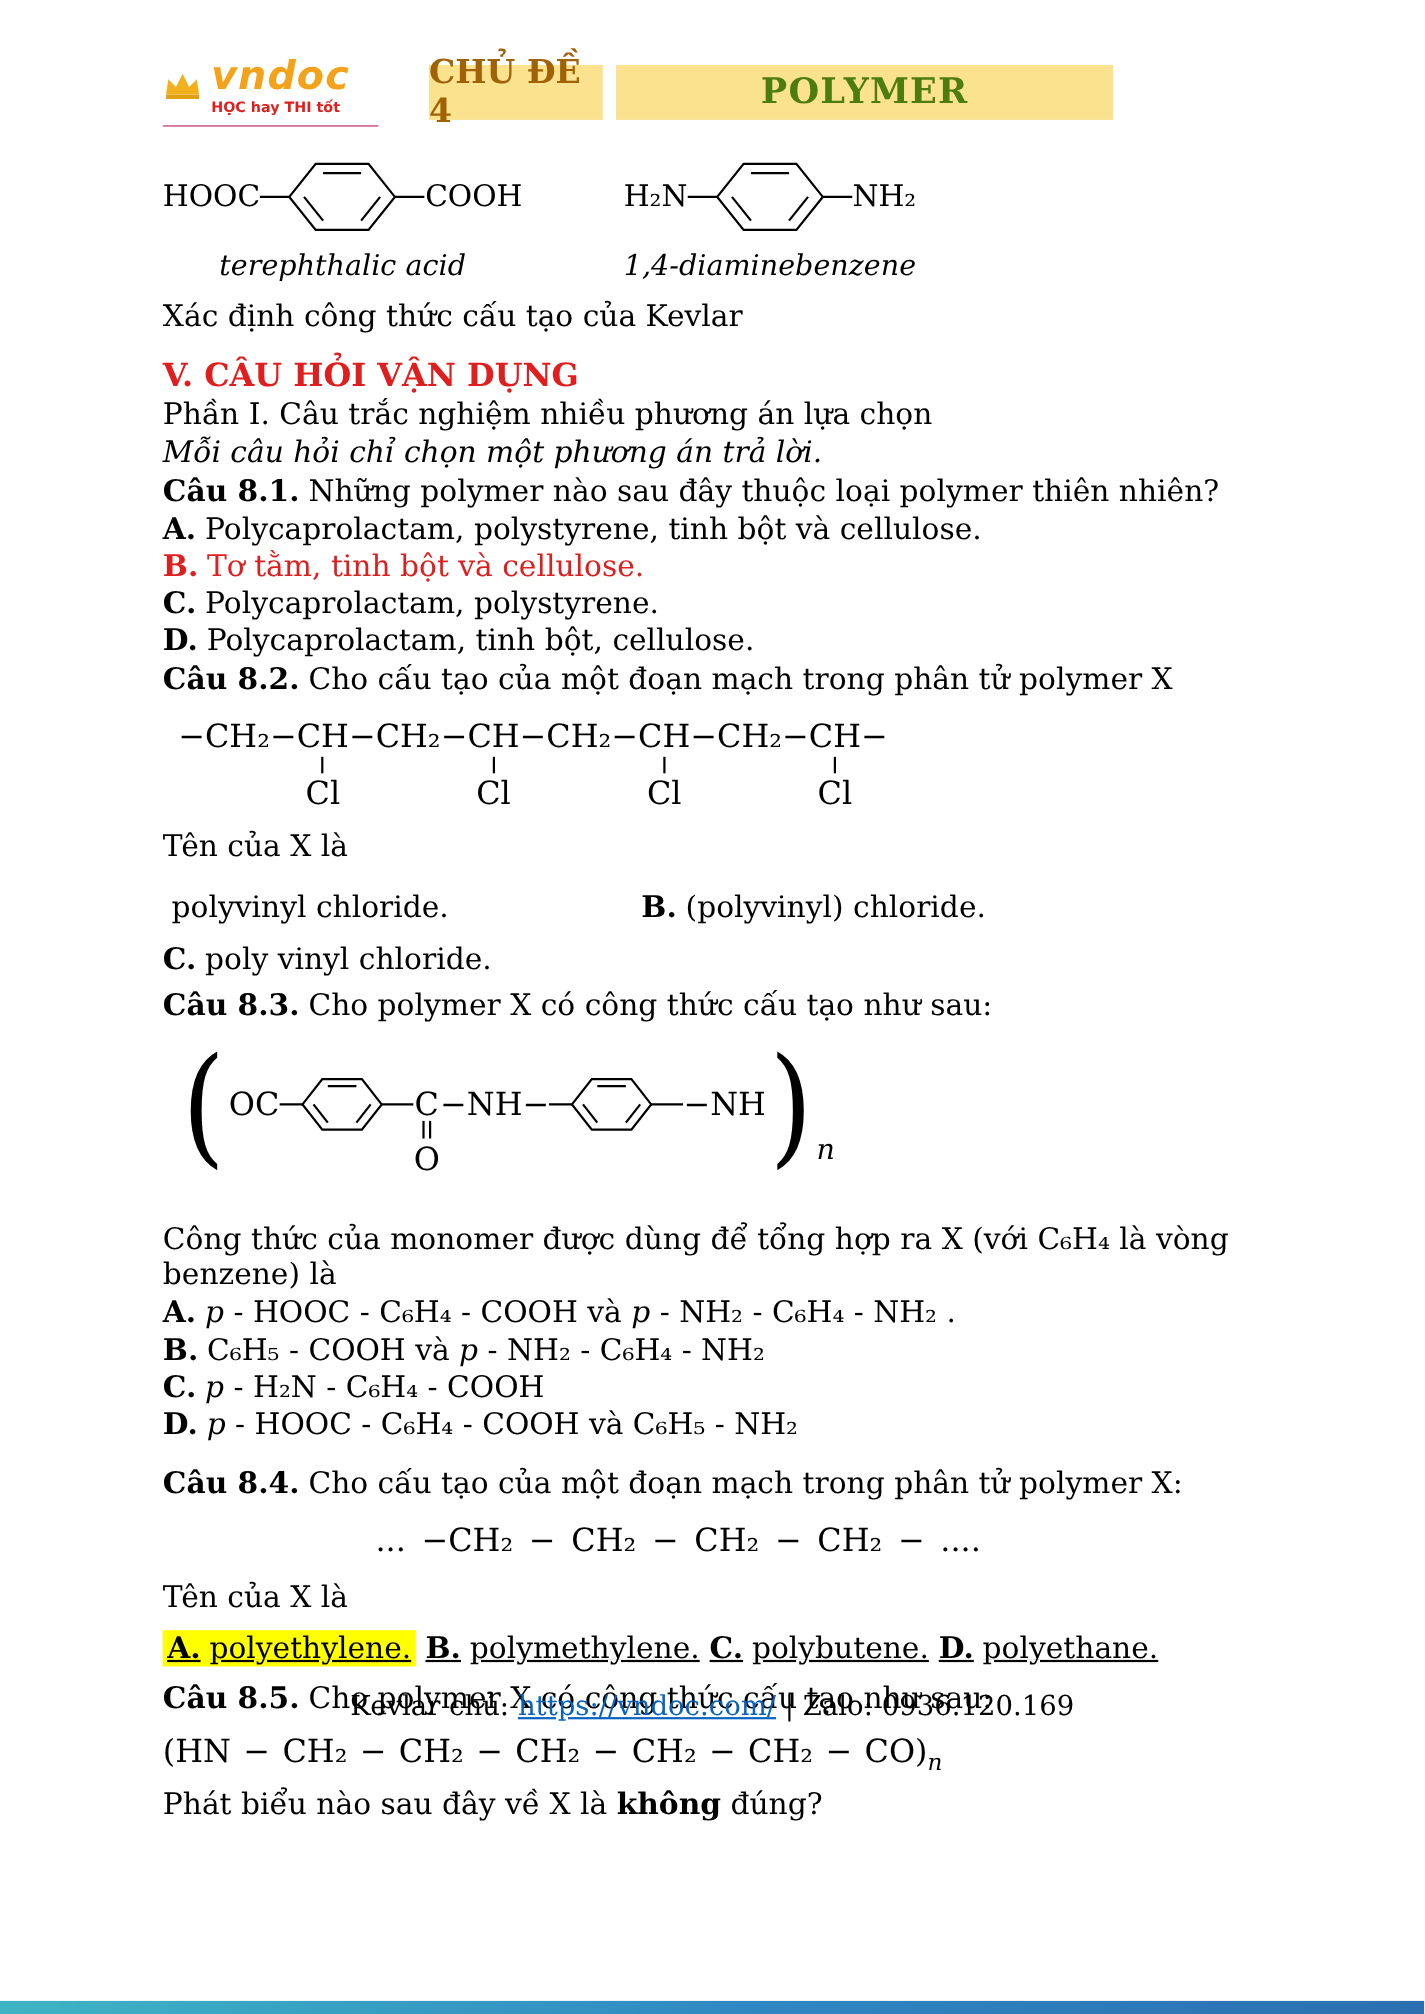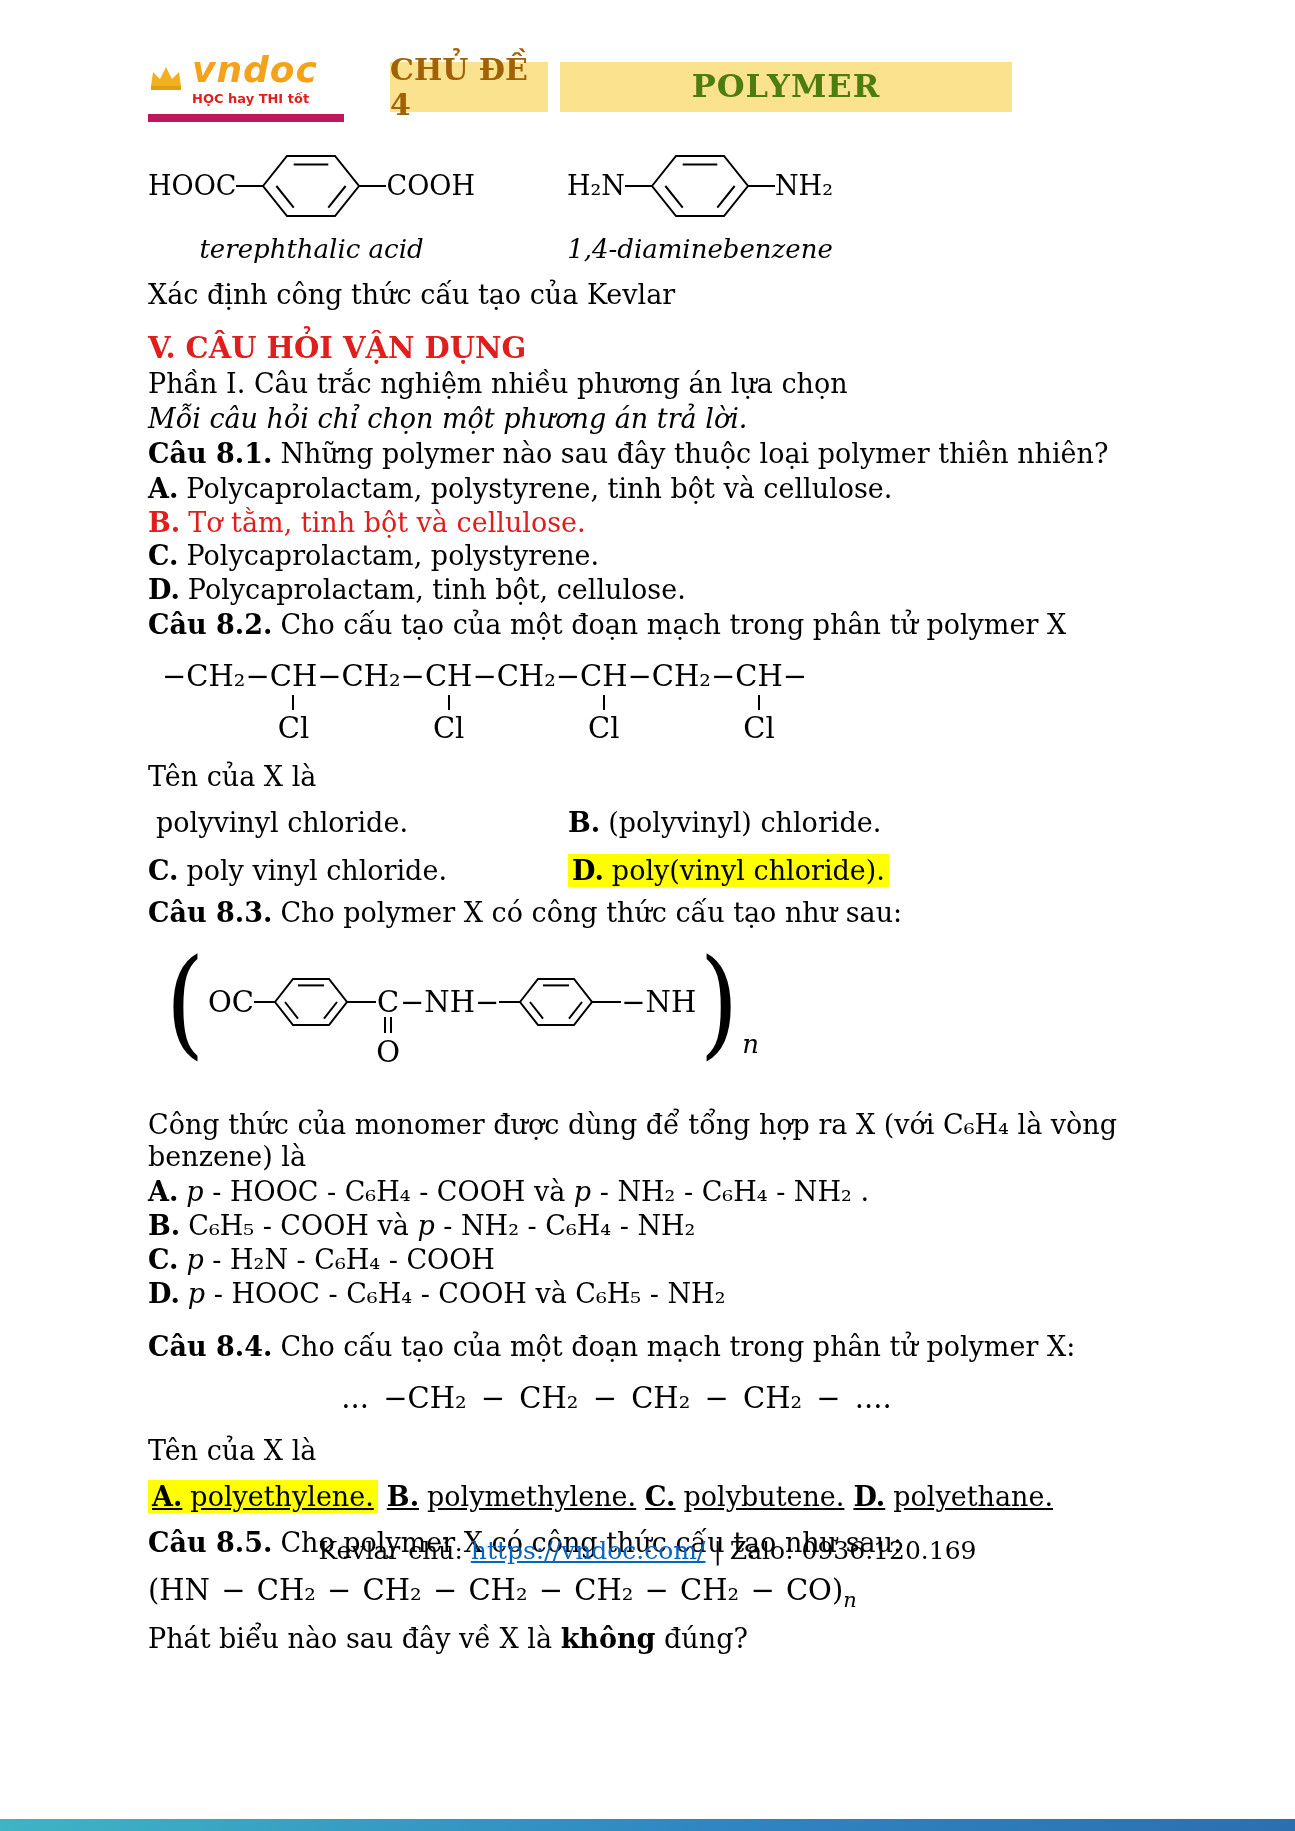--- a/index.html
+++ b/index.html
@@ -4,21 +4,21 @@
 <style>
   * { margin:0; padding:0; box-sizing:border-box; }
   html,body { background:#ffffff; }
   body { font-family:"DejaVu Serif","Liberation Serif",serif; color:#000; }
   .page { position:relative; width:1295px; height:1831px; background:#fff; overflow:hidden; }
   .content { padding:52px 170px 0 148px; font-size:27px; line-height:1.18; }
 
   
   .header { display:flex; align-items:center; }
   .logo { display:flex; align-items:center; gap:8px; width:196px;
-          border-bottom:8px solid #be185d; padding-bottom:8px; }
+          border-bottom:1px solid #be185d; padding-bottom:8px; }
   .logo-txt { display:flex; flex-direction:column; }
   .brand { font-family:"DejaVu Sans","Liberation Sans",sans-serif; font-weight:bold; font-style:italic;
            font-size:36px; color:#f5a21b; line-height:1; letter-spacing:1px; }
   .tagline { font-family:"DejaVu Sans","Liberation Sans",sans-serif; font-weight:bold;
              font-size:13px; color:#e01e1e; margin-top:3px; }
   .badge { margin-left:46px; width:158px; height:50px; background:#fae28f;
            display:flex; align-items:center; justify-content:center;
            color:#a16207; font-weight:bold; font-size:30px; }
   .title-box { margin-left:12px; width:452px; height:50px; background:#fae28f;
                display:flex; align-items:center; justify-content:center;
@@ -42,21 +42,21 @@
   .opt { margin:2px 0; }
   .red { color:#e01e1e; }
   .hl { background:#ffff00; padding:1px 4px; }
 
   
   .chain { display:flex; align-items:flex-start; font-size:29px; margin:18px 0 6px 14px; }
   .ch-unit { display:flex; flex-direction:column; align-items:center; }
   .vbond { width:2px; height:15px; background:#000; margin:2px 0 1px; }
 
   
-  .grid2 { display:grid; grid-template-columns:420px 1fr; row-gap:16px; margin:14px 0 6px; }
+  .grid2 { display:grid; grid-template-columns:420px 1fr; row-gap:16px; margin:24px 0 6px;gap:15px; }
 
   
   .kevlar { display:flex; align-items:center; font-size:29px; margin:26px 0 18px 14px; padding-bottom:42px; }
   .bigparen { font-size:118px; line-height:0.8; font-weight:400; transform:scaleX(0.85); }
   .co-unit { position:relative; display:inline-block; width:24px; text-align:center; }
   .co-d { position:absolute; left:50%; top:32px; width:8px; height:16px;
           border-left:2px solid #000; border-right:2px solid #000; transform:translateX(-50%); }
   .co-o { position:absolute; left:50%; top:50px; transform:translateX(-50%); }
   .paren-sub { align-self:flex-end; font-size:26px; font-style:italic; transform:translateY(10px); }
 
@@ -169,21 +169,20 @@
         </span>
       <span>−</span>
     </div>
 
     <p class="line" style="margin-top:16px;">Tên của X là</p>
 
     <div class="grid2">
       <div><b class="lbl"></b><span>polyvinyl chloride.</span></div>
       <div><b class="lbl">B.</b><span>(polyvinyl) chloride.</span></div>
       <div><b class="lbl">C.</b><span>poly vinyl chloride.</span></div>
-      <div><span class="hl"><b class="lbl">D.</b><span>poly(vinyl chloride).</span></span></div>
     </div>
 
     <p class="line" style="margin-top:10px;"><b class="lbl">Câu 8.3.</b><span>Cho polymer X có công thức cấu tạo như sau:</span></p>
 
     <div class="kevlar">
       <span class="bigparen">(</span>
       <span>OC</span>
       <svg width="122" height="64" viewBox="0 0 122 64">
         <polygon points="21,32 39,9 75,9 93,32 75,55 39,55" fill="none" stroke="#000" stroke-width="2"></polygon>
         <line x1="0" y1="32" x2="21" y2="32" stroke="#000" stroke-width="2"></line>

